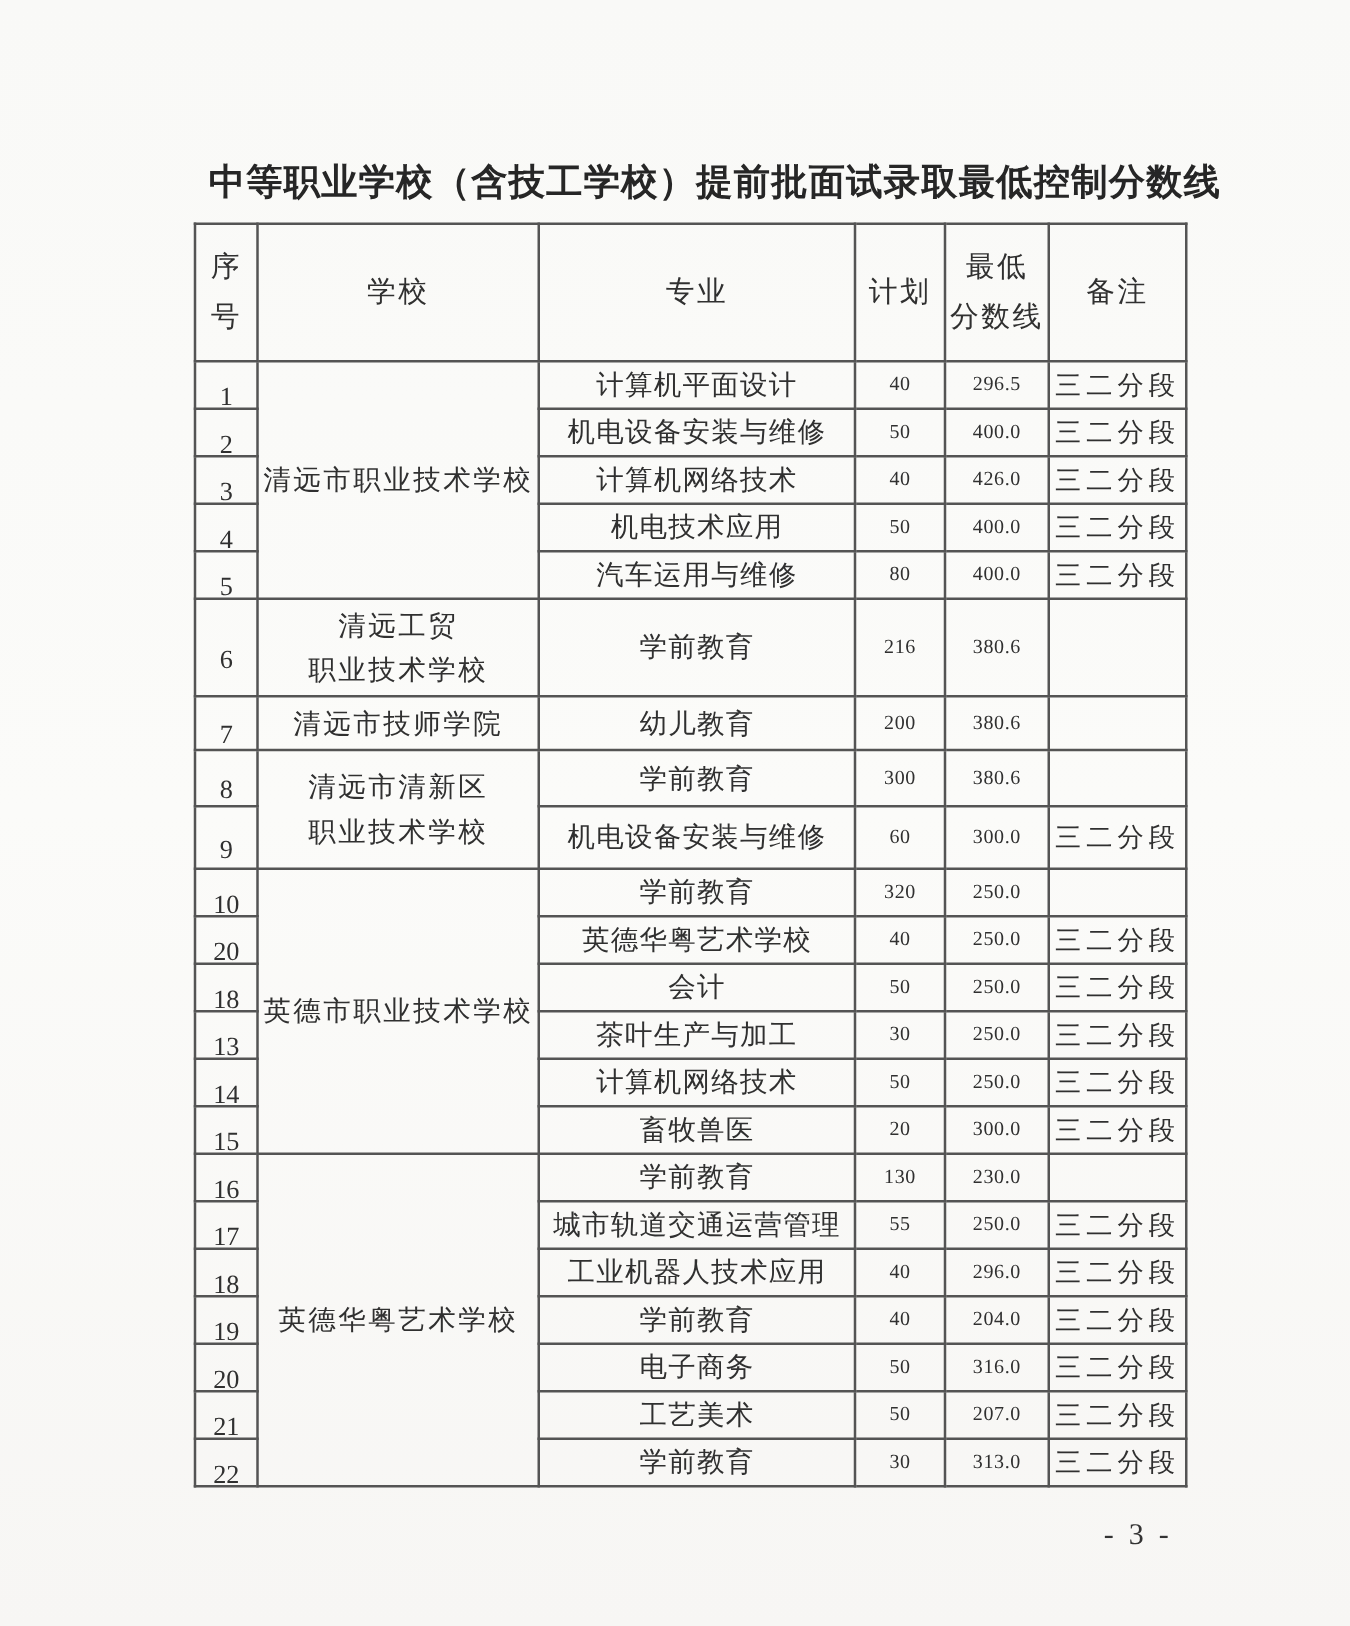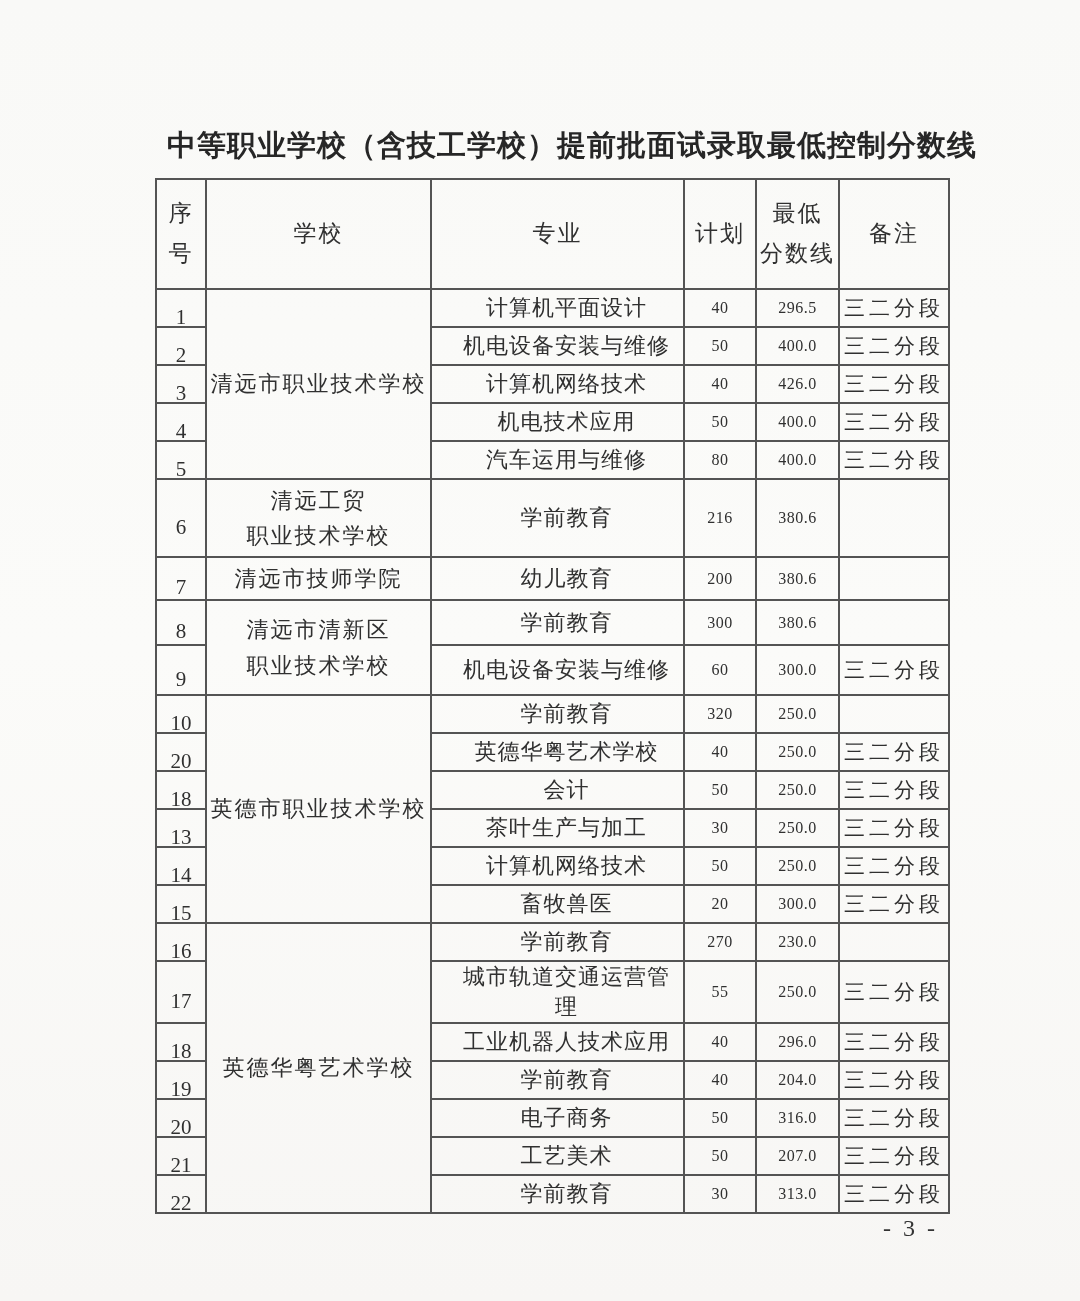--- a/index.html
+++ b/index.html
@@ -48,21 +48,21 @@
   }
   .score-table th {
     font-weight: normal;
     font-size: 23px;
     letter-spacing: 2px;
     line-height: 1.75;
   }
   td.seq { font-size: 21px; }
   td.seq .seq-num { display: inline-block; transform: translateY(9px); }
   td.school { letter-spacing: 2px; line-height: 1.6; }
-  td.major { letter-spacing: 1px; padding-left: 20px; }
+  td.major { letter-spacing: 1px; }
   td.num { font-size: 16px; letter-spacing: 0.5px; }
   td.remark { letter-spacing: 4px; font-size: 21px; }
   tr.h110 > th { height: 110px; }
   tr.h38 { height: 38px; }
   tr.h43 { height: 43px; }
   tr.h45 { height: 45px; }
   tr.h50 { height: 50px; }
   tr.h78 { height: 78px; }
   .footer {
     position: absolute;
@@ -211,21 +211,21 @@
         <td class="seq"><span class="seq-num">15</span></td>
         <td class="major">畜牧兽医</td>
         <td class="num">20</td>
         <td class="num">300.0</td>
         <td class="remark">三二分段</td>
       </tr>
       <tr class="h38">
         <td class="seq"><span class="seq-num">16</span></td>
         <td class="school" rowspan="7">英德华粤艺术学校</td>
         <td class="major">学前教育</td>
-        <td class="num">270</td>
+        <td class="num">130</td>
         <td class="num">230.0</td>
         <td class="remark"></td>
       </tr>
       <tr class="h38">
         <td class="seq"><span class="seq-num">17</span></td>
         <td class="major">城市轨道交通运营管理</td>
         <td class="num">55</td>
         <td class="num">250.0</td>
         <td class="remark">三二分段</td>
       </tr>

